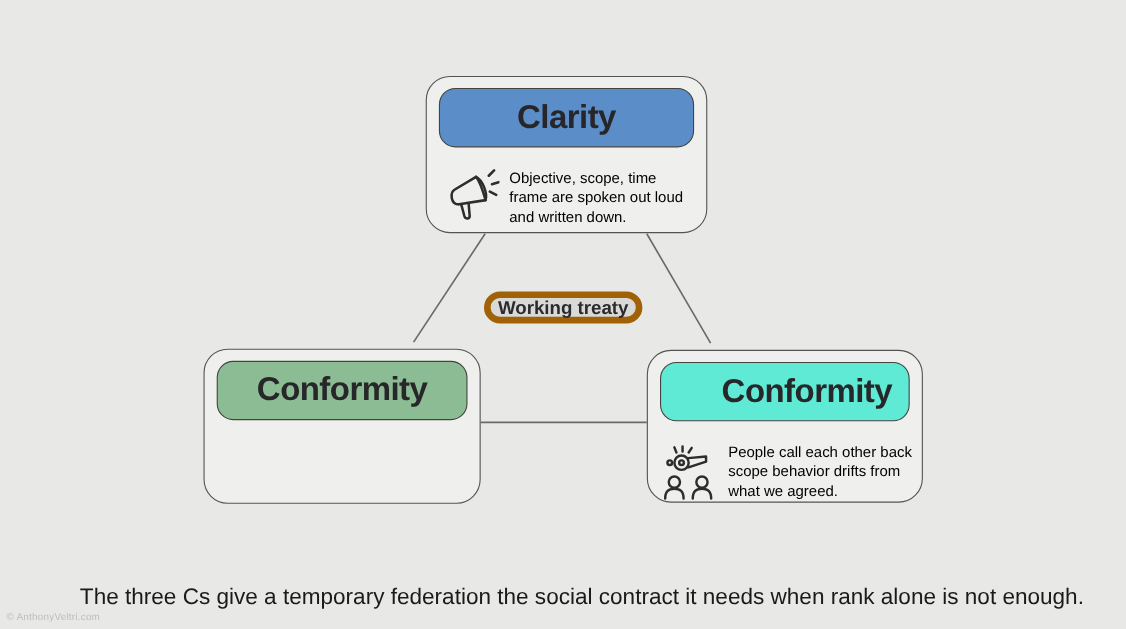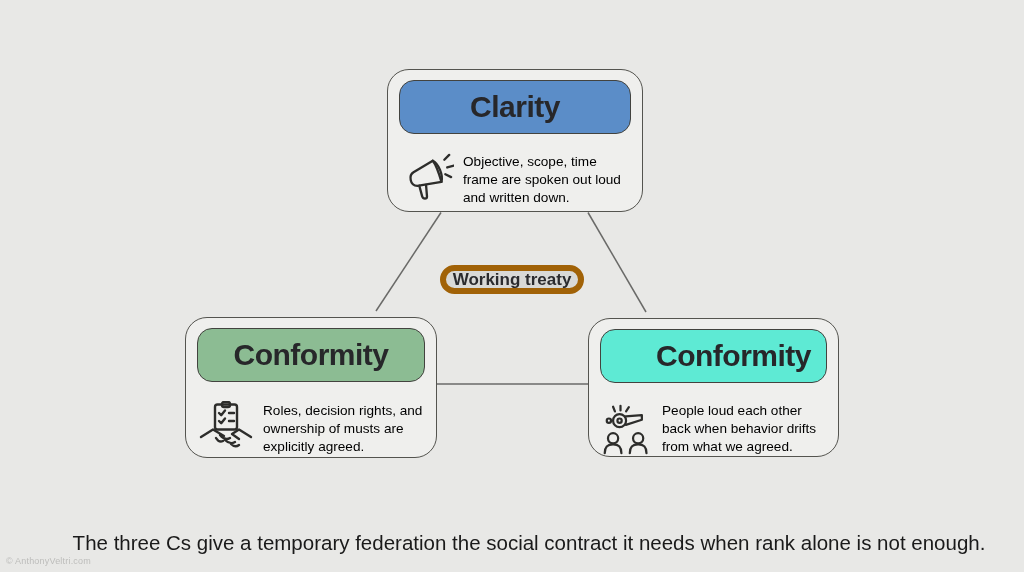--- a/index.html
+++ b/index.html
@@ -82,55 +82,41 @@
         </svg>
       </span>
       <span class="desc">Objective, scope, time frame are spoken out loud and written down.</span>
     </div>
   </div>
 
   <div class="card card-concurrence">
     <div class="pill" style="background-color: rgb(140, 188, 147);">
       <span class="pill-title">Conformity</span>
     </div>
-    <div class="card-body">
-      <span class="icon">
-        <svg width="56" height="56" viewBox="0 0 56 56">
-          <rect class="ln" x="17" y="3.5" width="22" height="25" rx="2.5"></rect>
-          <rect class="ln" x="24" y="1" width="8" height="5" rx="2"></rect>
-          <path class="ln" d="M21 12 l2.2 2.2 L27 9.5 M31 12 h5"></path>
-          <path class="ln" d="M21 20 l2.2 2.2 L27 17.5 M31 20 h5"></path>
-          <path class="ln" d="M3 36 L15 28.5 L26 35"></path>
-          <path class="ln" d="M53 36 L41 28.5 L34 33 L41 38"></path>
-          <path class="ln" d="M18 37 q3 5 7 3 M22 34 q5 6 10 3 M27 39 q5 5 10 2 M33 43 q4 4 8 1"></path>
-        </svg>
-      </span>
-      <span class="desc">Roles, decision rights, and ownership of musts are explicitly agreed.</span>
-    </div>
   </div>
 
   <div class="card card-conformity">
     <div class="pill" style="background-color: #5eead4; padding-left: 40px;">
       <span class="pill-title">Conformity</span>
     </div>
     <div class="card-body">
       <span class="icon">
         <svg width="52" height="54" viewBox="0 0 56 56">
           <circle class="ln" cx="20" cy="19" r="7"></circle>
           <circle class="ln" cx="20" cy="19" r="2.3"></circle>
           <path class="ln" d="M26.5 14.5 L44 13 L44 18 L26.8 23.5"></path>
           <circle class="ln" cx="8.5" cy="19" r="2.3"></circle>
           <path class="ln" d="M15 9 L13 4 M21 8 L21 3 M27 9 L30 4.5"></path>
           <circle class="ln" cx="13" cy="38" r="5.5"></circle>
           <path class="ln" d="M4 54 C4 46.5 7.5 44.5 13 44.5 C18.5 44.5 22 46.5 22 54"></path>
           <circle class="ln" cx="40" cy="38" r="5.5"></circle>
           <path class="ln" d="M31 54 C31 46.5 34.5 44.5 40 44.5 C45.5 44.5 49 46.5 49 54"></path>
         </svg>
       </span>
-      <span class="desc">People loud each other back when behavior drifts from what we agreed.</span>
+      <span class="desc">People call each other back scope behavior drifts from what we agreed.</span>
     </div>
   </div>
 
   <div class="center-pill" style="background-color: rgb(217, 217, 215);">
     <span class="center-title">Working treaty</span>
   </div>
 
   <div class="caption">The three Cs give a temporary federation the social contract it needs when rank alone is not enough.</div>
   <div class="watermark">© AnthonyVeltri.com</div>
 

